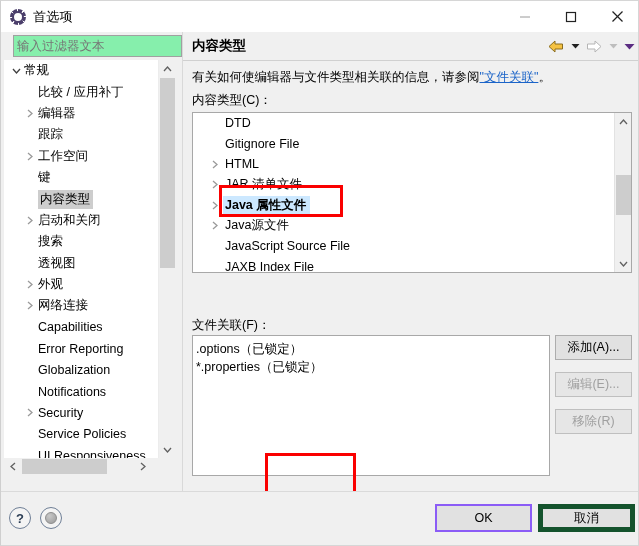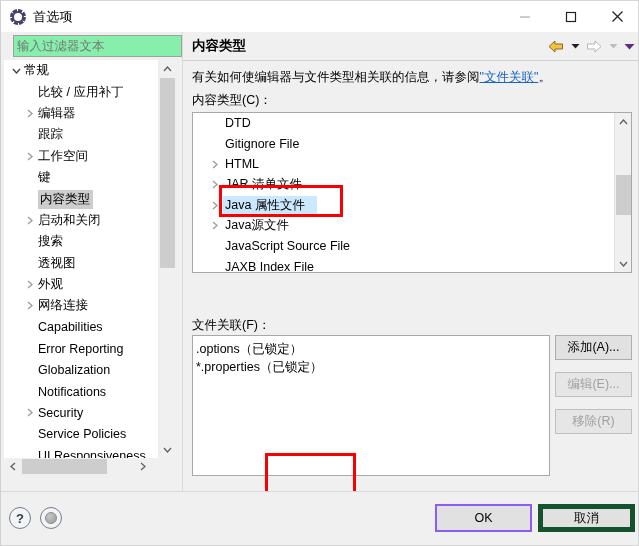--- a/index.html
+++ b/index.html
@@ -211,21 +211,22 @@
     font-size: 12.5px;
   }
   .ct-item .twisty {
     width: 16px; flex: none;
     display: flex; align-items: center; justify-content: center;
     color: #9a9a9a;
   }
   .ct-item .ct-label { padding-left: 2px; }
   .ct-item.selected .ct-label {
     background: #cce8ff;
-    padding: 1px 12px 1px 2px;
+    padding: 1px 4px 1px 2px;
+    font-weight: bold;
   }
 
   .lbl-fa {
     position: absolute; left: 9px; top: 285px;
     font-size: 12.5px;
   }
   .fa-list {
     position: absolute; left: 9px; top: 303px;
     width: 358px; height: 141px;
     background: #ffffff;

